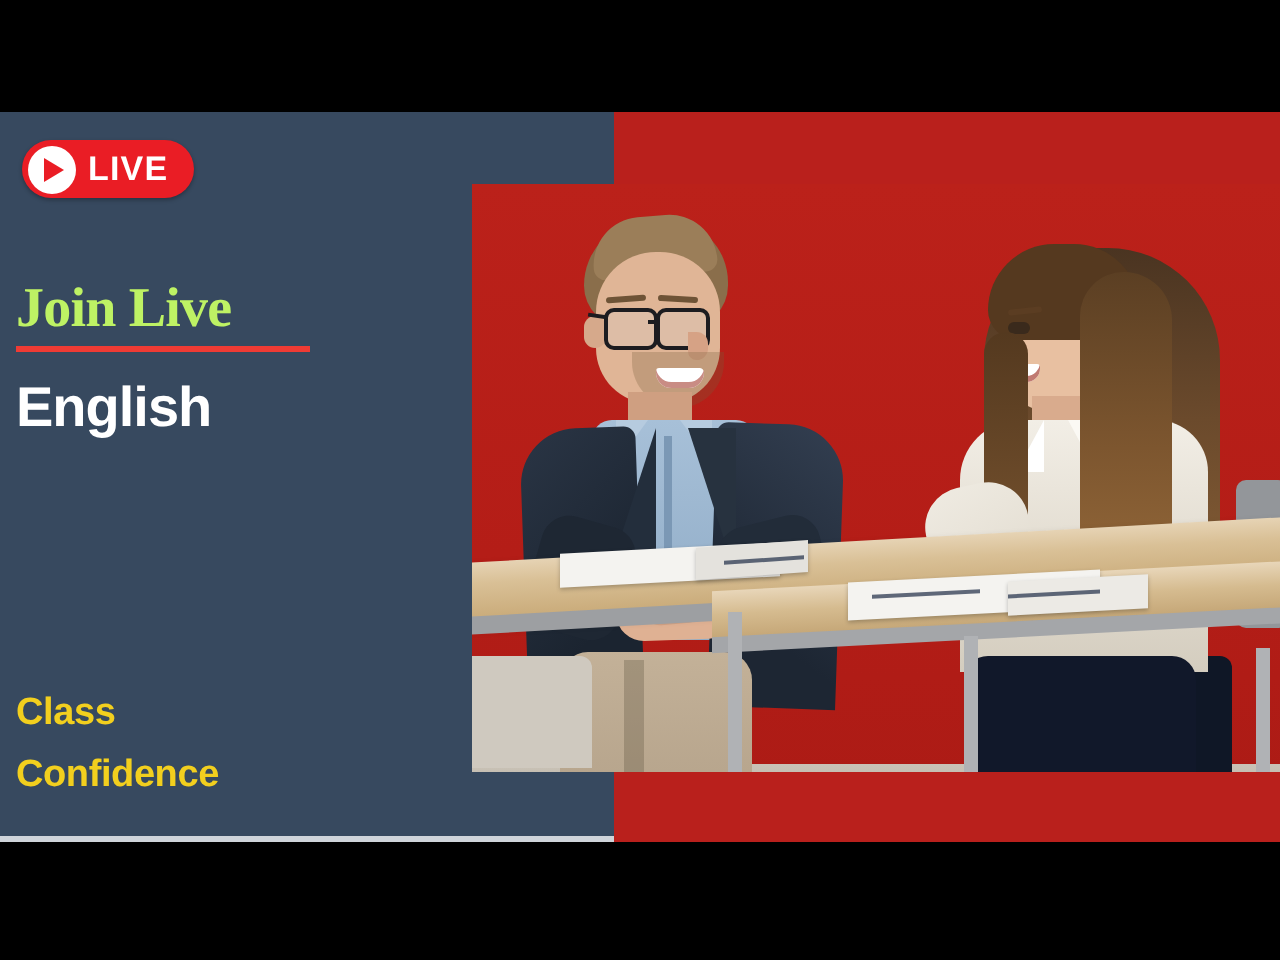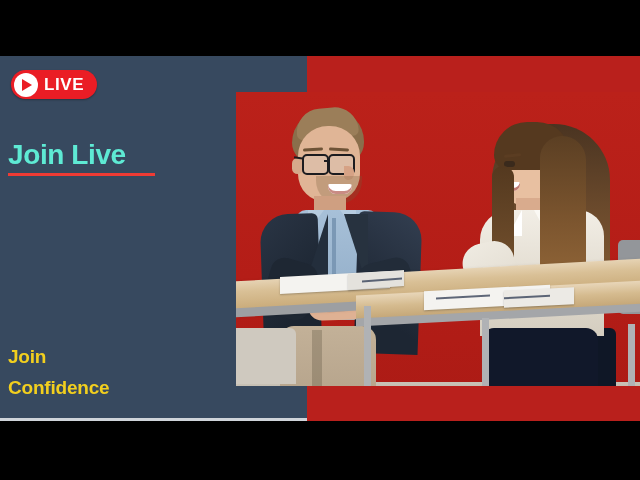--- a/index.html
+++ b/index.html
@@ -464,25 +464,26 @@
     font-size: 15.5px;
     font-weight: bold;
     letter-spacing: -.1px;
     white-space: nowrap;
   }
 
   .join-live {
     position: absolute;
     left: 8px;
     top: 85px;
-    color: #5eead4;
+    color: #bef264;
     font-size: 28px;
     font-weight: bold;
     letter-spacing: -.4px;
     line-height: 1;
+    font-family: Liberation Serif, serif;
   }
   .join-underline {
     position: absolute;
     left: 8px;
     top: 117px;
     width: 147px;
     height: 2.6px;
     background: #ef3b34;
   }
 
@@ -625,24 +626,25 @@
             <span class="play-tri"></span>
           </span>
           <span class="live-text">LIVE</span>
         </div>
       </div>
 
       <div class="join-live">Join Live</div>
       <div class="join-underline"></div>
 
       <div class="headline">
+        <div>English</div>
       </div>
 
       <div class="sub">
-        <div>Join</div>
+        <div>Class</div>
         <div>Confidence</div>
       </div>
     </div>
 
     <div class="seek-line"></div>
   </div>
 
   <div class="letterbox bottom"></div>
 </div>
 

